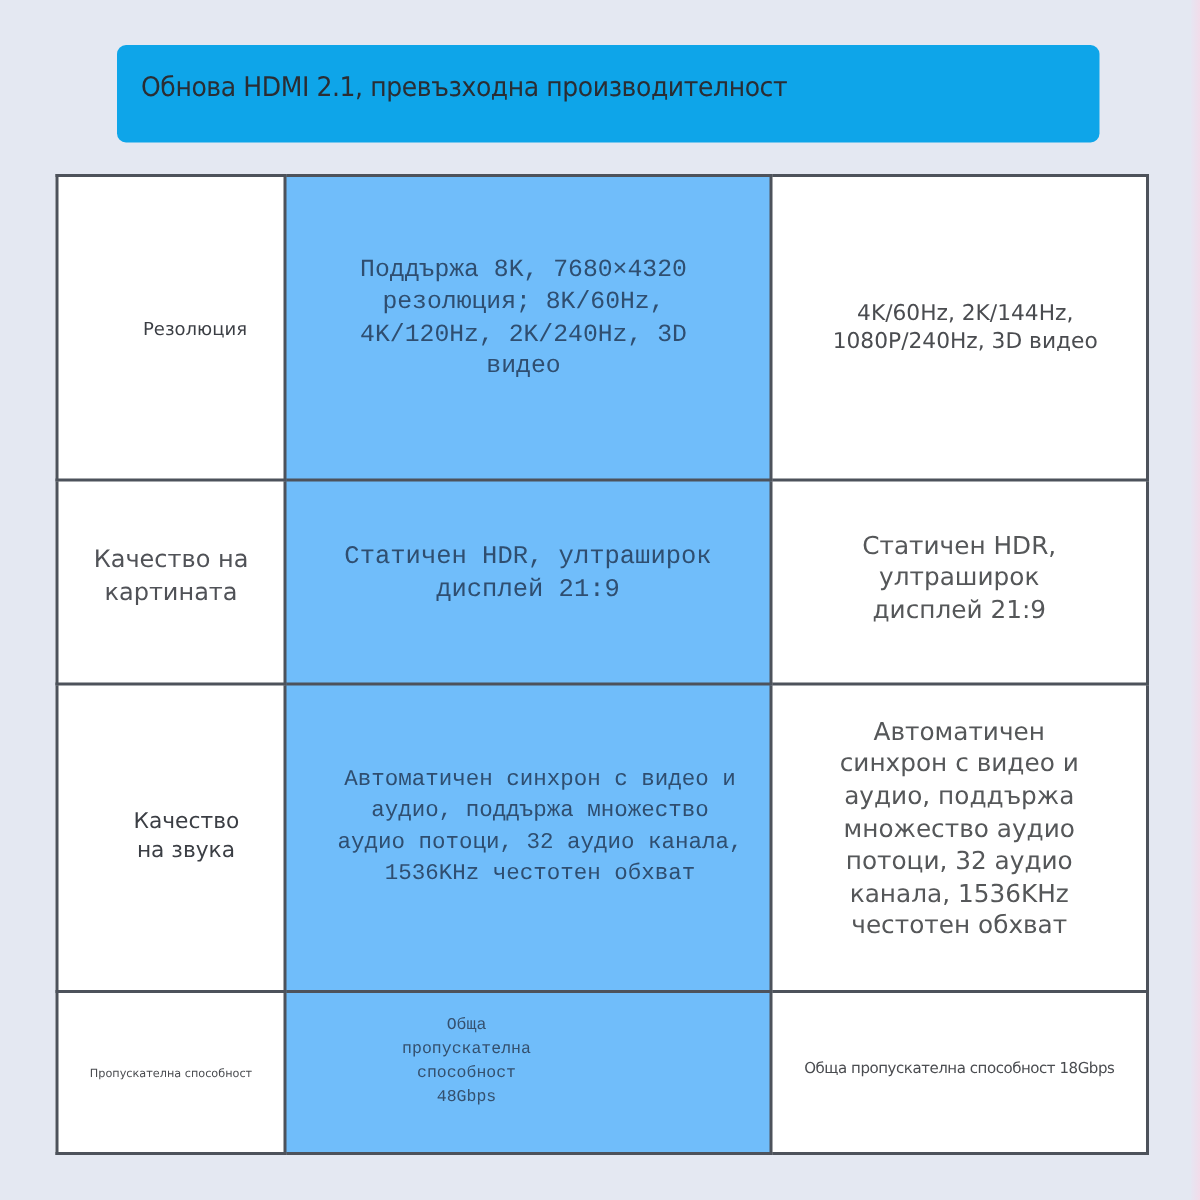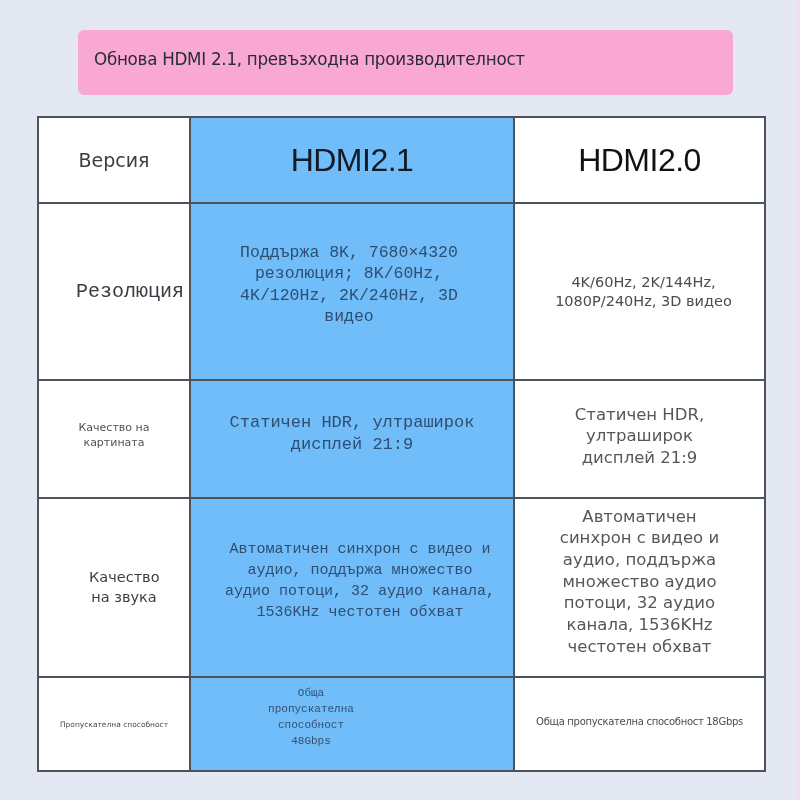--- a/index.html
+++ b/index.html
@@ -21,21 +21,21 @@
     width: 6px;
     height: 800px;
     background: linear-gradient(to right, #e6e6f2, #f2dcea);
   }
   .title-box {
     position: absolute;
     left: 78px;
     top: 30px;
     width: 655px;
     height: 65px;
-    background: #f9a8d4;
+    background: #0ea5e9;
     border-radius: 6px;
     box-sizing: border-box;
   }
   .title-text {
     position: absolute;
     left: 16px;
     top: 18px;
     font-family: "DejaVu Sans", sans-serif;
     font-size: 18px;
     color: #2a2d33;
@@ -106,47 +106,36 @@
   <div class="title-text">Обнова HDMI 2.1, превъзходна производителност</div>
 </div>
 
 <table class="compare">
   <colgroup>
     <col class="c1">
       <col class="c2">
       <col class="c3">
   </colgroup>
   <tbody>
-    <tr class="r1">
-      <td>
-        <span class="lbl" style="font-size:19px;">Версия</span>
-      </td>
-      <td class="hl">
-        <span class="ver-head">HDMI2.1</span>
-      </td>
-      <td>
-        <span class="ver-head v20">HDMI2.0</span>
-      </td>
-    </tr>
 
     <tr class="r2">
       <td>
-        <div class="lbl" style="font-size:20px; padding-left:32px;font-family:Liberation Mono, monospace;">Резолюция</div>
+        <div class="lbl" style="font-size:12px; padding-left:32px;">Резолюция</div>
       </td>
       <td class="hl">
         <div class="cell-blue" style="font-size:16.5px; padding:0 34px 14px 28px;">Поддържа 8K, 7680×4320 резолюция; 8K/60Hz, 4K/120Hz, 2K/240Hz, 3D видео</div>
       </td>
       <td>
         <div class="cell-white" style="font-size:14.5px; padding:0 32px 0 40px;">4K/60Hz, 2K/144Hz, 1080P/240Hz, 3D видео</div>
       </td>
     </tr>
 
     <tr class="r3">
       <td>
-        <div class="lbl" style="font-size:11px; line-height:1.4; padding:0 22px 8px 22px; color:#505257;">Качество на картината</div>
+        <div class="lbl" style="font-size:16px; line-height:1.4; padding:0 22px 8px 22px; color:#505257;">Качество на картината</div>
       </td>
       <td class="hl">
         <div class="cell-blue" style="font-size:17px; line-height:1.3; padding:0 12px 10px 12px;">Статичен HDR, ултраширок дисплей 21:9</div>
       </td>
       <td>
         <div class="cell-white" style="font-size:16.5px; line-height:1.3; padding:0 44px 6px 44px; color:#555759;">Статичен HDR, ултраширок дисплей 21:9</div>
       </td>
     </tr>
 
     <tr class="r4">

